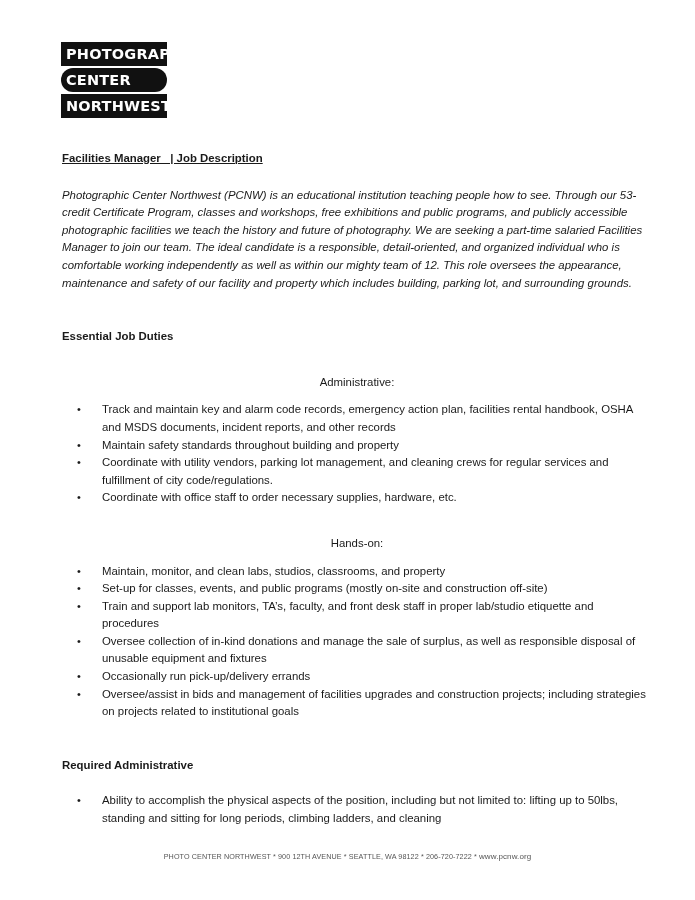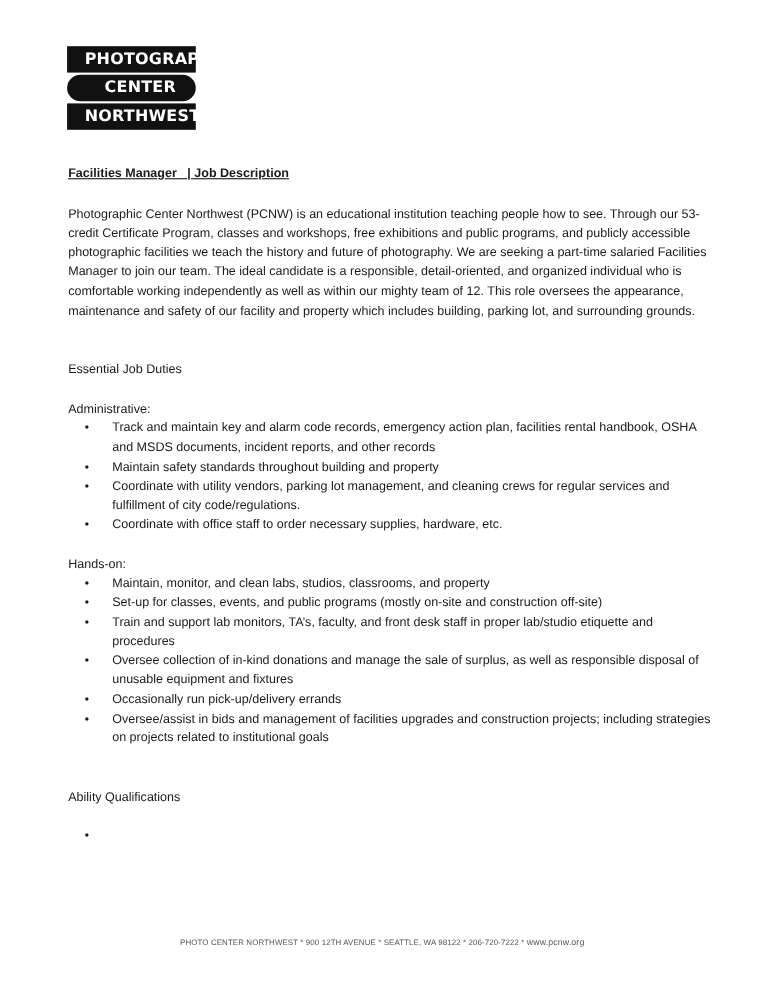--- a/index.html
+++ b/index.html
@@ -4,34 +4,34 @@
   <style>
     html, body { margin: 0; padding: 0; background: #ffffff; }
     body {
       width: 695px; height: 900px; position: relative; overflow: hidden;
       font-family: "Liberation Sans", sans-serif; color: #1a1a1a;
     }
     .logo { position: absolute; left: 61px; top: 42px; width: 106px; }
     .logo-bar {
       background: #111; color: #fff; height: 24px; margin-bottom: 2px;
       font-family: "DejaVu Sans", sans-serif; font-weight: bold;
-      font-size: 14.5px; line-height: 24px; padding-left: 16px;
-      letter-spacing: 0.2px; white-space: nowrap; text-align: center;
+      font-size: 14.5px; line-height: 24px; padding-left: 5px;
+      letter-spacing: 0.2px; white-space: nowrap;
     }
     .logo-bar.b1 { width: 101px; }
     .logo-bar.b2 { width: 101px; border-radius: 12px; }
     .logo-bar.b3 { width: 101px; }
     .content {
       position: absolute; left: 62px; top: 150px; width: 590px;
       font-size: 11.4px; line-height: 17.6px;
     }
     .title { font-weight: bold; margin: 0 0 19px 0; text-decoration: underline; }
-    .intro { margin: 0; }
-    .section-heading { font-weight: normal; margin: 0; }
-    .subhead { margin: 0; }
+    .intro { margin: 0; font-style: italic; }
+    .section-heading { font-weight: bold; margin: 0; }
+    .subhead { margin: 10px; text-align: center; }
     ul { margin: 0; padding-left: 38px; list-style: none; }
     li { position: relative; padding-left: 2px; }
     li .bullet {
       position: absolute; left: -23px; top: 0; font-size: 11px;
     }
     .footer {
       position: absolute; left: 0; width: 695px; top: 852px; text-align: center;
       font-family: Liberation Sans, sans-serif; font-size: 7.2px; color: #555;
       letter-spacing: 0.1px;
     }
@@ -68,22 +68,22 @@
   <ul>
     <li><span class="bullet">•</span><span>Maintain, monitor, and clean labs, studios, classrooms, and property</span></li>
     <li><span class="bullet">•</span><span>Set-up for classes, events, and public programs (mostly on-site and construction off-site)</span></li>
     <li><span class="bullet">•</span><span>Train and support lab monitors, TA’s, faculty, and front desk staff in proper lab/studio etiquette and procedures</span></li>
     <li><span class="bullet">•</span><span>Oversee collection of in-kind donations and manage the sale of surplus, as well as responsible disposal of unusable equipment and fixtures</span></li>
     <li><span class="bullet">•</span><span>Occasionally run pick-up/delivery errands</span></li>
     <li><span class="bullet">•</span><span>Oversee/assist in bids and management of facilities upgrades and construction projects; including strategies on projects related to institutional goals</span></li>
   </ul>
 
   <div style="height:36px"></div>
-  <p class="section-heading">Ability Qualifications</p>
+  <p class="section-heading">Required Administrative</p>
   <div style="height:18px"></div>
   <ul>
-    <li><span class="bullet">•</span></li>
+    <li><span class="bullet">•</span><span>Ability to accomplish the physical aspects of the position, including but not limited to: lifting up to 50lbs, standing and sitting for long periods, climbing ladders, and cleaning</span></li>
   </ul>
 </div>
 
 <div class="footer">
   <span>PHOTO CENTER NORTHWEST * 900 12TH AVENUE * SEATTLE, WA 98122 * 206-720-7222 * </span><span class="url">www.pcnw.org</span>
 </div>
 
 </body></html>

